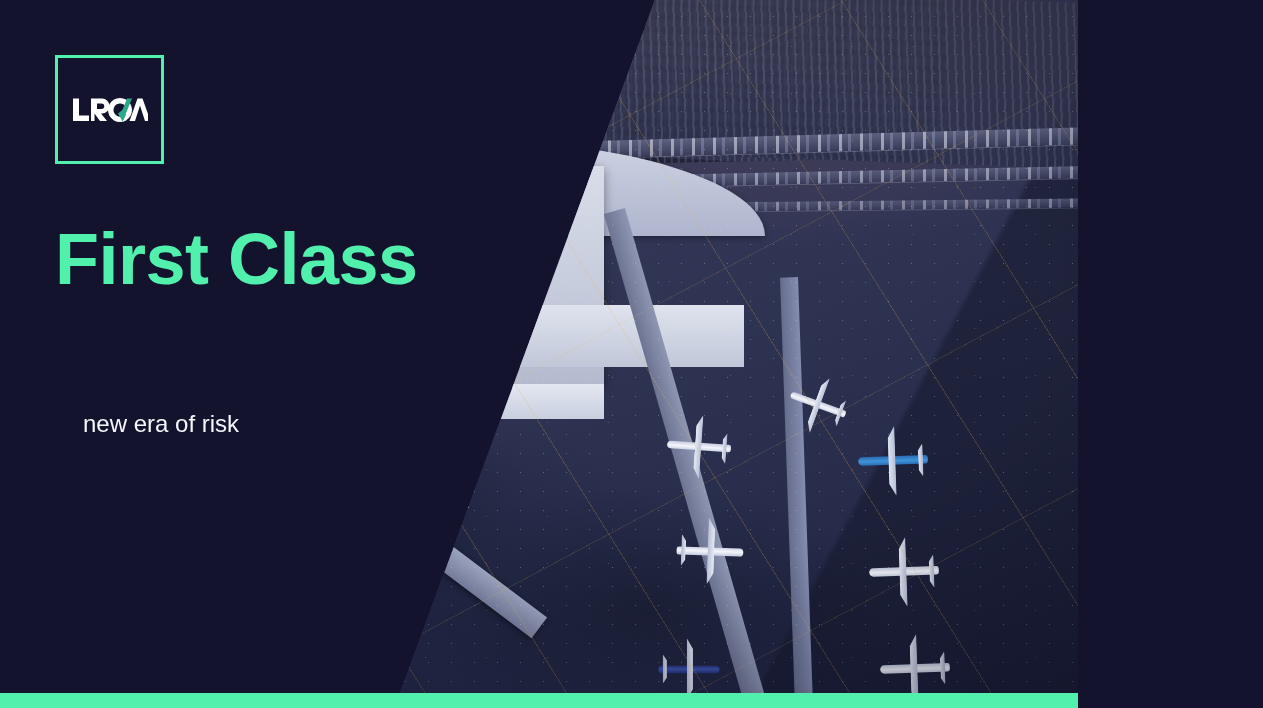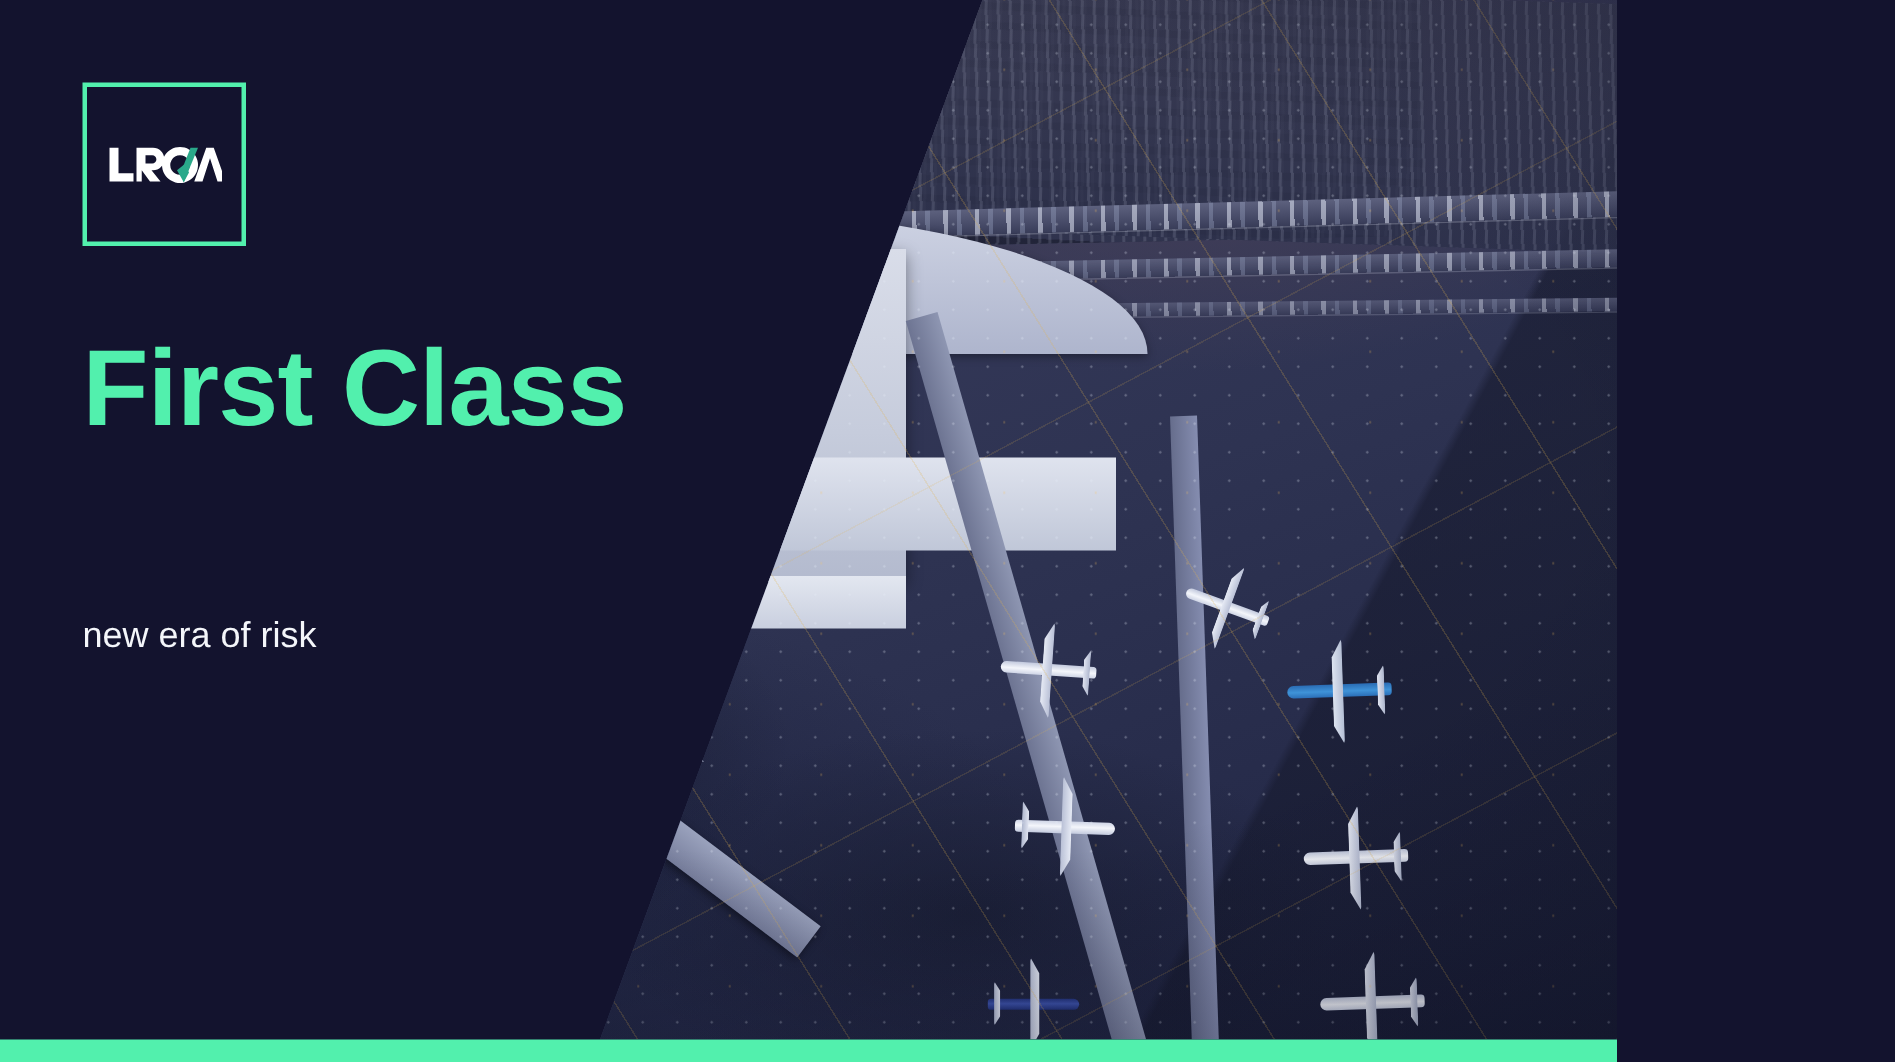--- a/index.html
+++ b/index.html
@@ -212,21 +212,21 @@
   .headline .l2 { display:block; }
 
   .subhead {
     position:absolute; left:55px; top:408px;
     width:340px;
     color:#f4f6fa;
     font-size:24px;
     font-weight:400;
     line-height:1.32;
   }
-  .subhead .l2 { display:block; }
+  .subhead .l2 { display:block;margin-left:28px; }
 
   .accent-bar {
     position:absolute; left:0; bottom:0;
     width:1263px; height:15px;
     background:#52f0ad;
   }
 </style>
 </head>
 <body>
 

